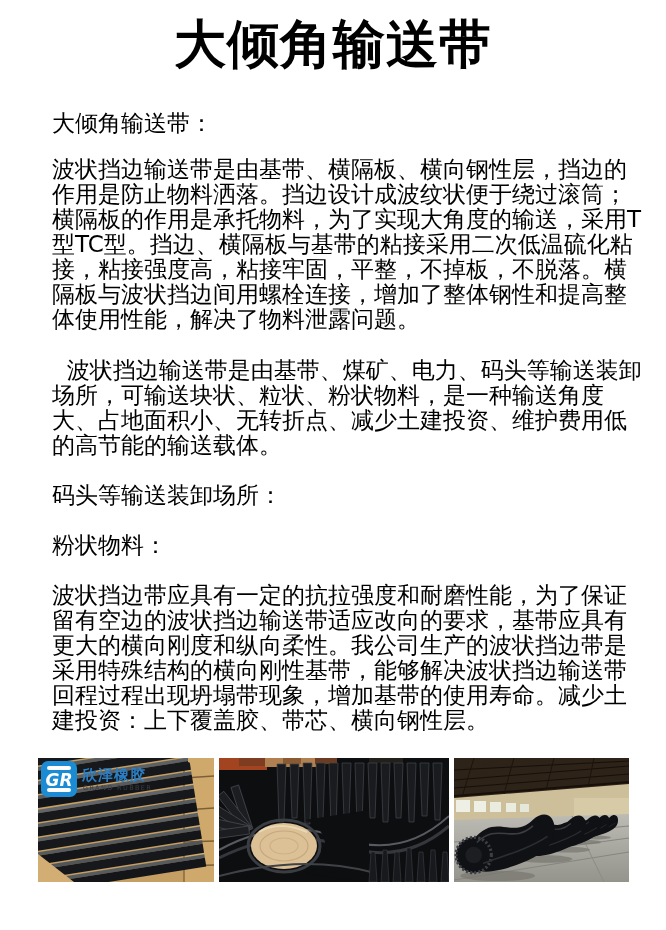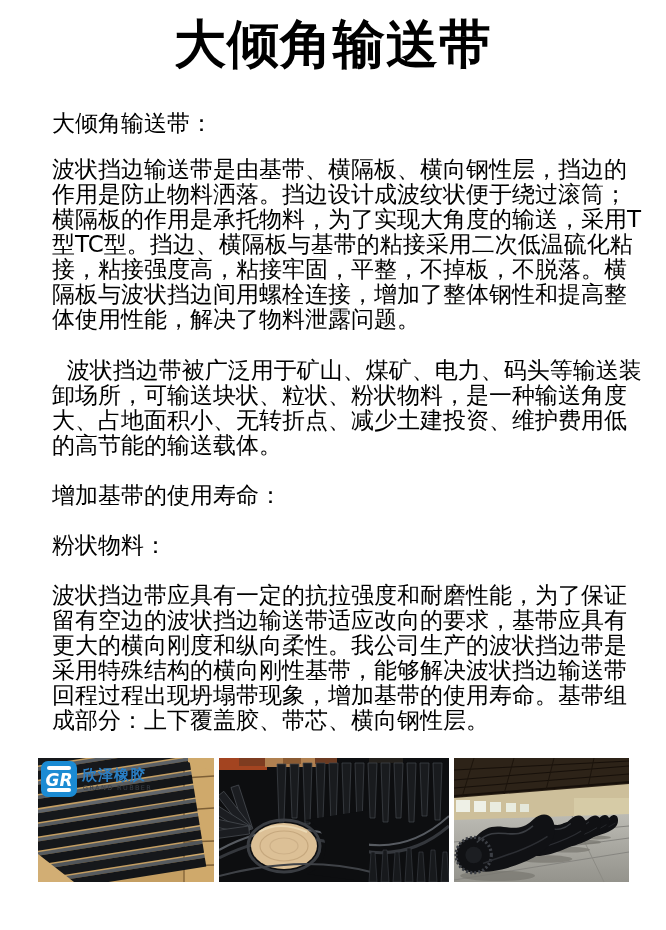--- a/index.html
+++ b/index.html
@@ -32,27 +32,27 @@
 <body>
 
 <div class="page">
 
   <h1 class="title">大倾角输送带</h1>
 
   <p class="t" style="top:103px">大倾角输送带：</p>
 
   <p class="t" style="top:149px">波状挡边输送带是由基带、横隔板、横向钢性层，挡边的作用是防止物料洒落。挡边设计成波纹状便于绕过滚筒；横隔板的作用是承托物料，为了实现大角度的输送，采用T型TC型。挡边、横隔板与基带的粘接采用二次低温硫化粘接，粘接强度高，粘接牢固，平整，不掉板，不脱落。横隔板与波状挡边间用螺栓连接，增加了整体钢性和提高整体使用性能，解决了物料泄露问题。</p>
 
-  <p class="t" style="top:350px">  波状挡边带被广泛用于矿山、煤矿、电力、码头等输送装卸场所，可输送块状、粒状、粉状物料，是一种输送角度大、占地面积小、无转折点、减少土建投资、维护费用低的高节能的输送载体。</p>
-
-  <p class="t" style="top:475px">增加基带的使用寿命：</p>
+  <p class="t" style="top:350px">  波状挡边输送带是由基带、煤矿、电力、码头等输送装卸场所，可输送块状、粒状、粉状物料，是一种输送角度大、占地面积小、无转折点、减少土建投资、维护费用低的高节能的输送载体。</p>
+
+  <p class="t" style="top:475px">码头等输送装卸场所：</p>
 
   <p class="t" style="top:525px">粉状物料：</p>
 
-  <p class="t" style="top:575px">波状挡边带应具有一定的抗拉强度和耐磨性能，为了保证留有空边的波状挡边输送带适应改向的要求，基带应具有更大的横向刚度和纵向柔性。我公司生产的波状挡边带是采用特殊结构的横向刚性基带，能够解决波状挡边输送带回程过程出现坍塌带现象，增加基带的使用寿命。基带组成部分：上下覆盖胶、带芯、横向钢性层。</p>
+  <p class="t" style="top:575px">波状挡边带应具有一定的抗拉强度和耐磨性能，为了保证留有空边的波状挡边输送带适应改向的要求，基带应具有更大的横向刚度和纵向柔性。我公司生产的波状挡边带是采用特殊结构的横向刚性基带，能够解决波状挡边输送带回程过程出现坍塌带现象，增加基带的使用寿命。减少土建投资：上下覆盖胶、带芯、横向钢性层。</p>
 
   <div class="gallery">
 
     <svg width="176" height="124" viewBox="0 0 176 124">
       <rect width="176" height="124" fill="#c49e62"></rect>
       <rect x="146" y="0" width="30" height="124" fill="#cfa96b"></rect>
       <line x1="146" y1="0" x2="146" y2="124" stroke="#8a6a3c" stroke-width="1.5"></line>
       <line x1="146" y1="20" x2="176" y2="18" stroke="#7d5f36" stroke-width="1.5"></line>
       <line x1="146" y1="52" x2="176" y2="50" stroke="#7d5f36" stroke-width="1.5"></line>
       <line x1="146" y1="84" x2="176" y2="83" stroke="#7d5f36" stroke-width="1.5"></line>

